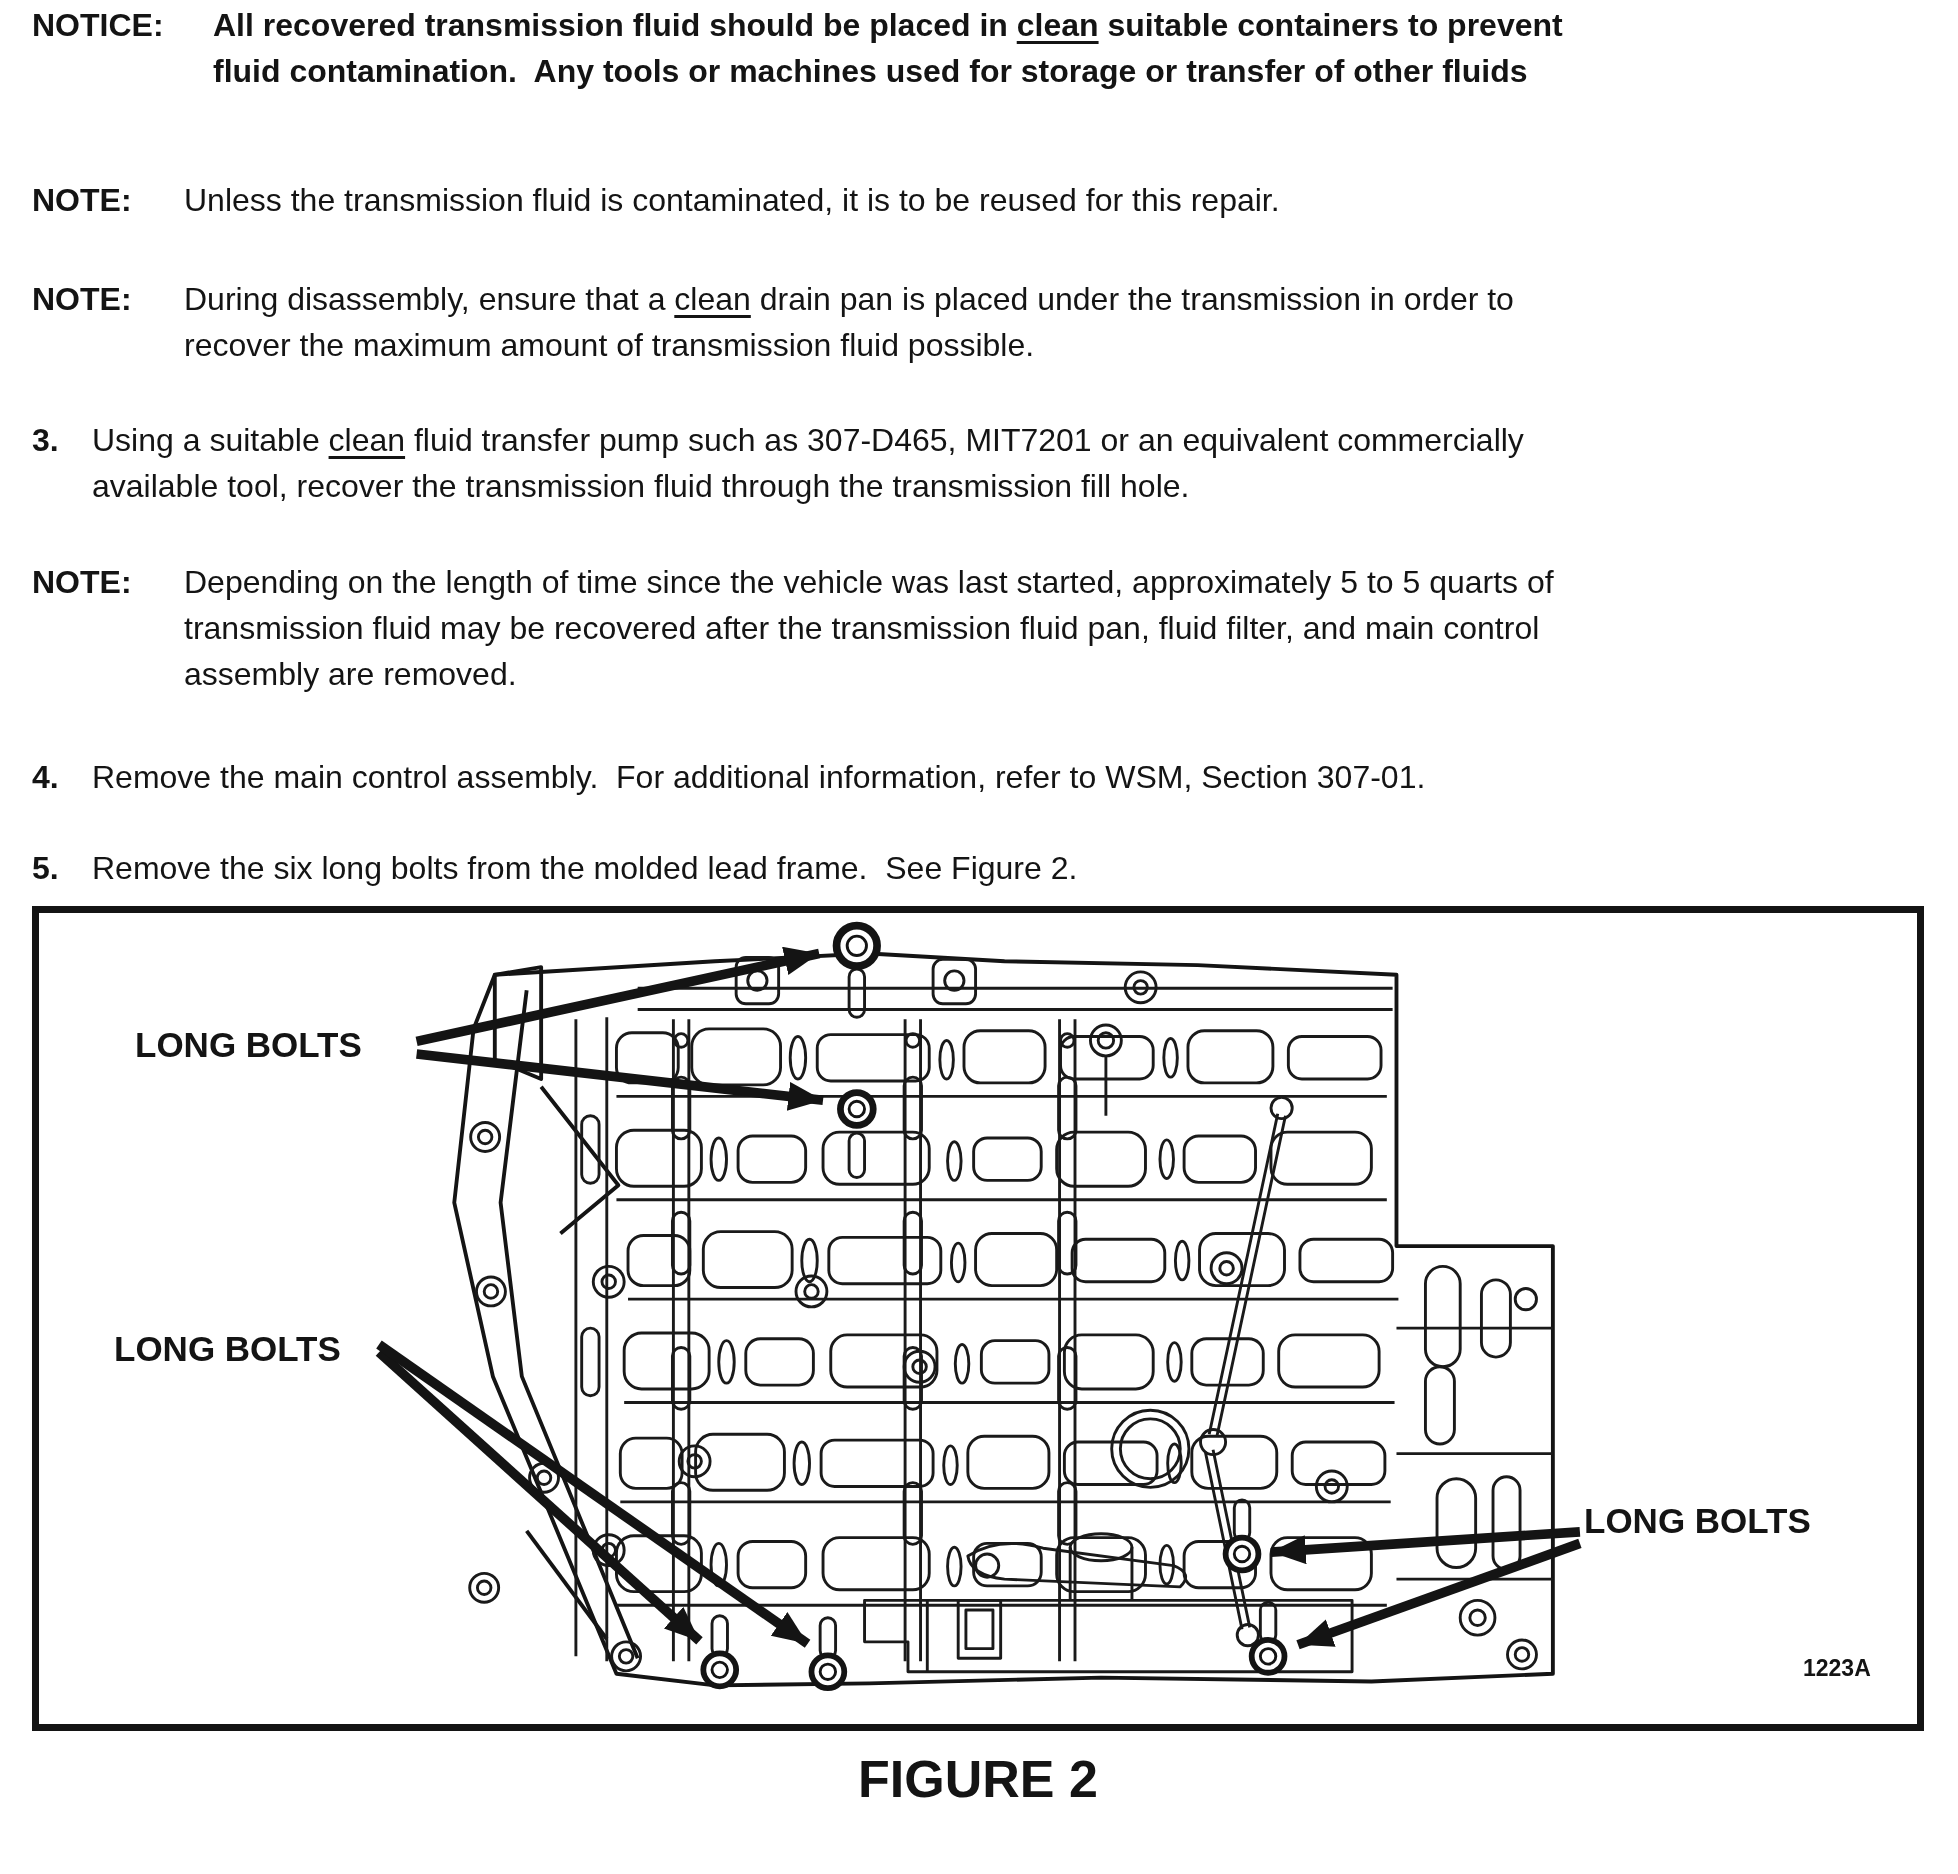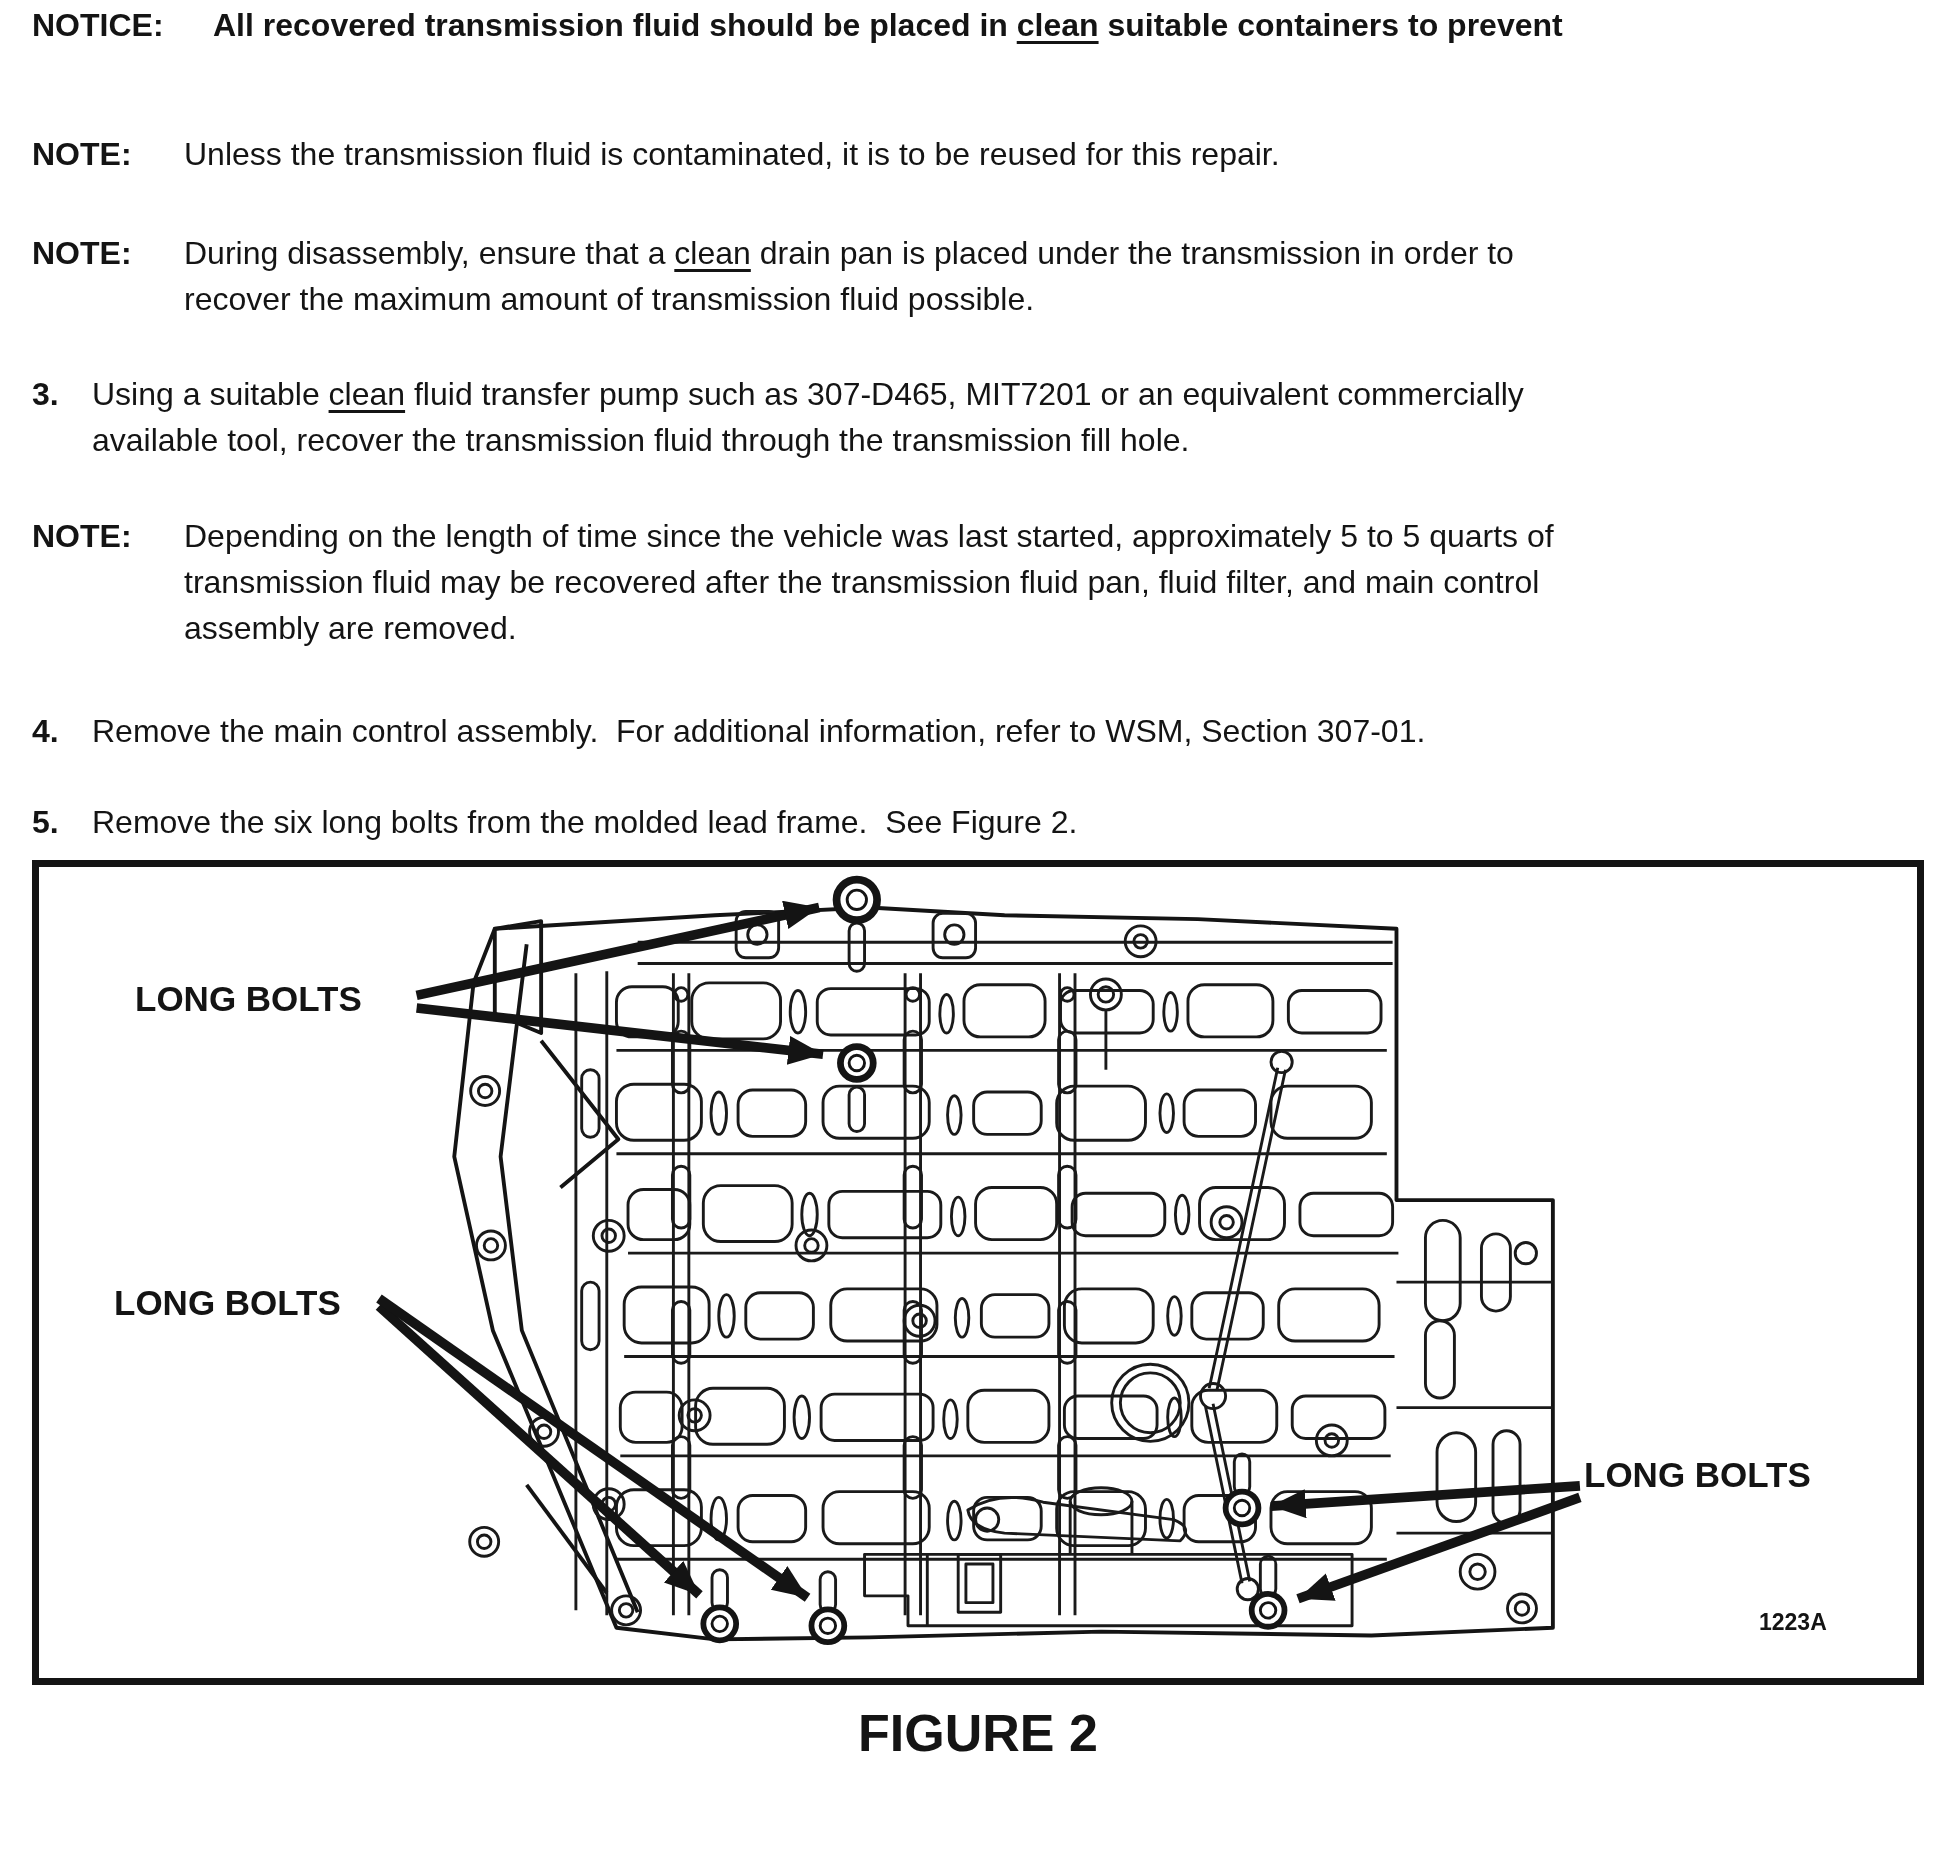--- a/index.html
+++ b/index.html
@@ -33,36 +33,37 @@
     border:7.7px solid var(--ink); position:relative; background:var(--paper);
   }
   .fig-inner{ position:absolute; inset:0; }
   .fig-inner svg{ position:absolute; left:0; top:0; }
   .callout{
     position:absolute; font-weight:bold; font-size:35px; line-height:39px;
     letter-spacing:0px; white-space:nowrap; color:var(--ink);text-align:right;
   }
   .img-code{
     position:absolute; font-weight:bold; font-size:23px; line-height:25px;
-    color:var(--ink); white-space:nowrap;
+    color:var(--ink); white-space:nowrap;margin-left:44px;
   }
   .fig-caption{
     width:1892px; text-align:center; font-weight:bold; font-size:52px;
     letter-spacing:0px; margin-top:17.4px; color:var(--ink);
   }
 </style>
 </head>
 <body>
 
 <main>
   <section class="text-col">
       <div class="para notice">
         <span class="plabel">NOTICE:</span>
         <div class="pbody">
           <div class="line"><span>All recovered transmission fluid should be placed in </span><span class="u">clean</span><span> suitable containers to prevent</span></div>
+          <div class="line"><span>fluid contamination.  Any tools or machines used for storage or transfer of other fluids</span></div>
         </div>
       </div>
       <div class="para note">
         <span class="plabel">NOTE:</span>
         <div class="pbody">
           <div class="line"><span>Unless the transmission fluid is contaminated, it is to be reused for this repair.</span></div>
         </div>
       </div>
       <div class="para note">
         <span class="plabel">NOTE:</span>

